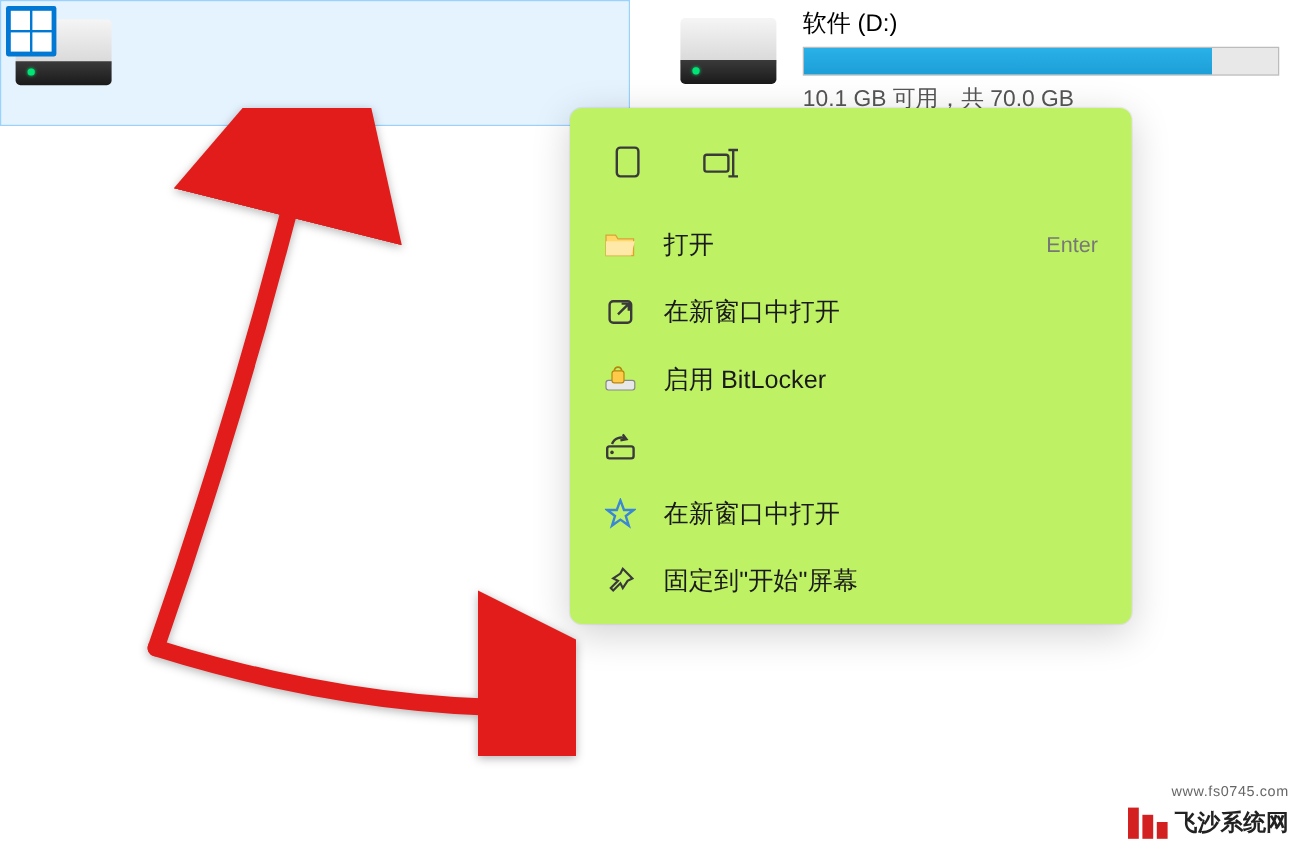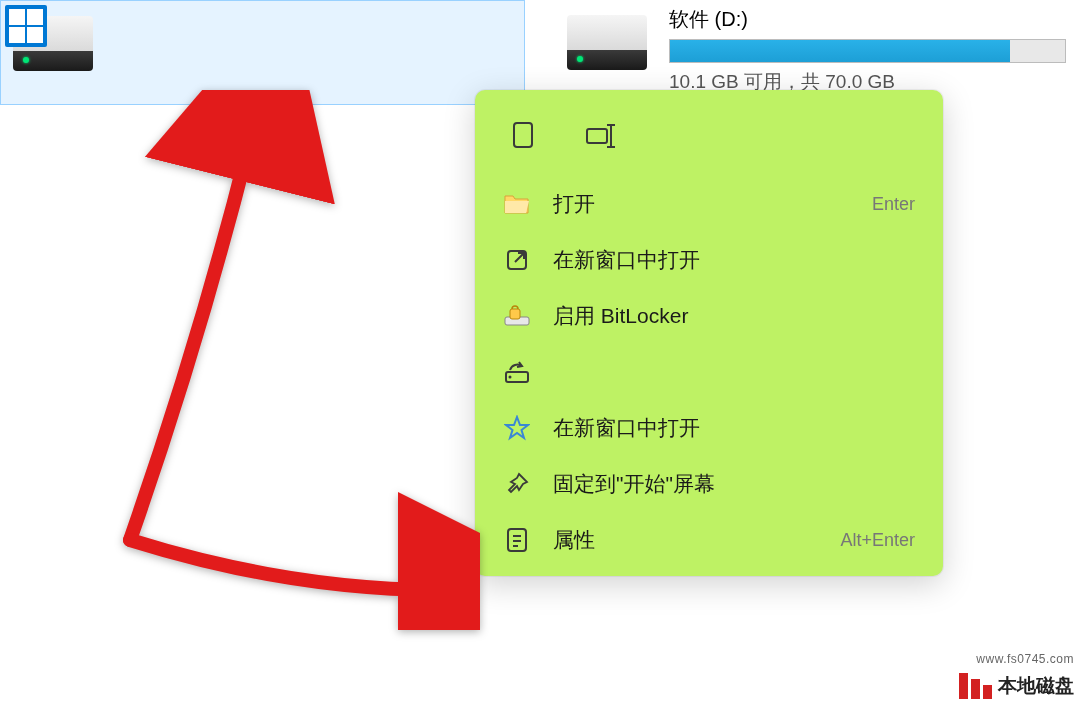--- a/index.html
+++ b/index.html
@@ -288,32 +288,20 @@
 
   <div class="menu-item">
     <span class="menu-icon">
       <svg width="24" height="24" viewBox="0 0 24 24">
           <path d="M14 2 L22 10 L18 12 L14 18 L12 14 L6 20 L4 18 L10 12 L6 10 L12 6 Z" fill="none" stroke="#3a3a3a" stroke-width="1.8"></path>
         </svg>
     </span>
     <span class="menu-label">固定到"开始"屏幕</span>
   </div>
 
-  <div class="menu-item">
-    <span class="menu-icon">
-      <svg width="22" height="26" viewBox="0 0 22 26">
-          <rect x="2" y="2" width="18" height="22" rx="3" fill="none" stroke="#3a3a3a" stroke-width="2"></rect>
-          <line x1="7" y1="9" x2="15" y2="9" stroke="#3a3a3a" stroke-width="2"></line>
-          <line x1="7" y1="14" x2="15" y2="14" stroke="#3a3a3a" stroke-width="2"></line>
-          <line x1="7" y1="19" x2="12" y2="19" stroke="#3a3a3a" stroke-width="2"></line>
-        </svg>
-    </span>
-    <span class="menu-label">属性</span>
-    <span class="menu-shortcut">Alt+Enter</span>
-  </div>
 </div>
 
 <div class="arrow" style="left:80px; top:90px;">
   <svg width="400" height="540" viewBox="0 0 400 540">
     <defs>
       <marker id="ah1" markerWidth="14" markerHeight="14" refX="3" refY="7" orient="auto">
         <path d="M0,0 L14,7 L0,14 Z" fill="#E21B1B"></path>
       </marker>
     </defs>
     <path d="M 50 450 Q 120 250 170 50" stroke="#E21B1B" stroke-width="14" fill="none" marker-end="url(#ah1)" stroke-linecap="round"></path>
@@ -321,14 +309,14 @@
   </svg>
 </div>
 
 <div class="wm-url">www.fs0745.com</div>
 <div class="watermark">
   <div class="wm-bars">
     <div class="wm-bar" style="height:26px"></div>
     <div class="wm-bar" style="height:20px"></div>
     <div class="wm-bar" style="height:14px"></div>
   </div>
-  <span>本地磁盘</span>
+  <span>飞沙系统网</span>
 </div>
 
 </body></html>

